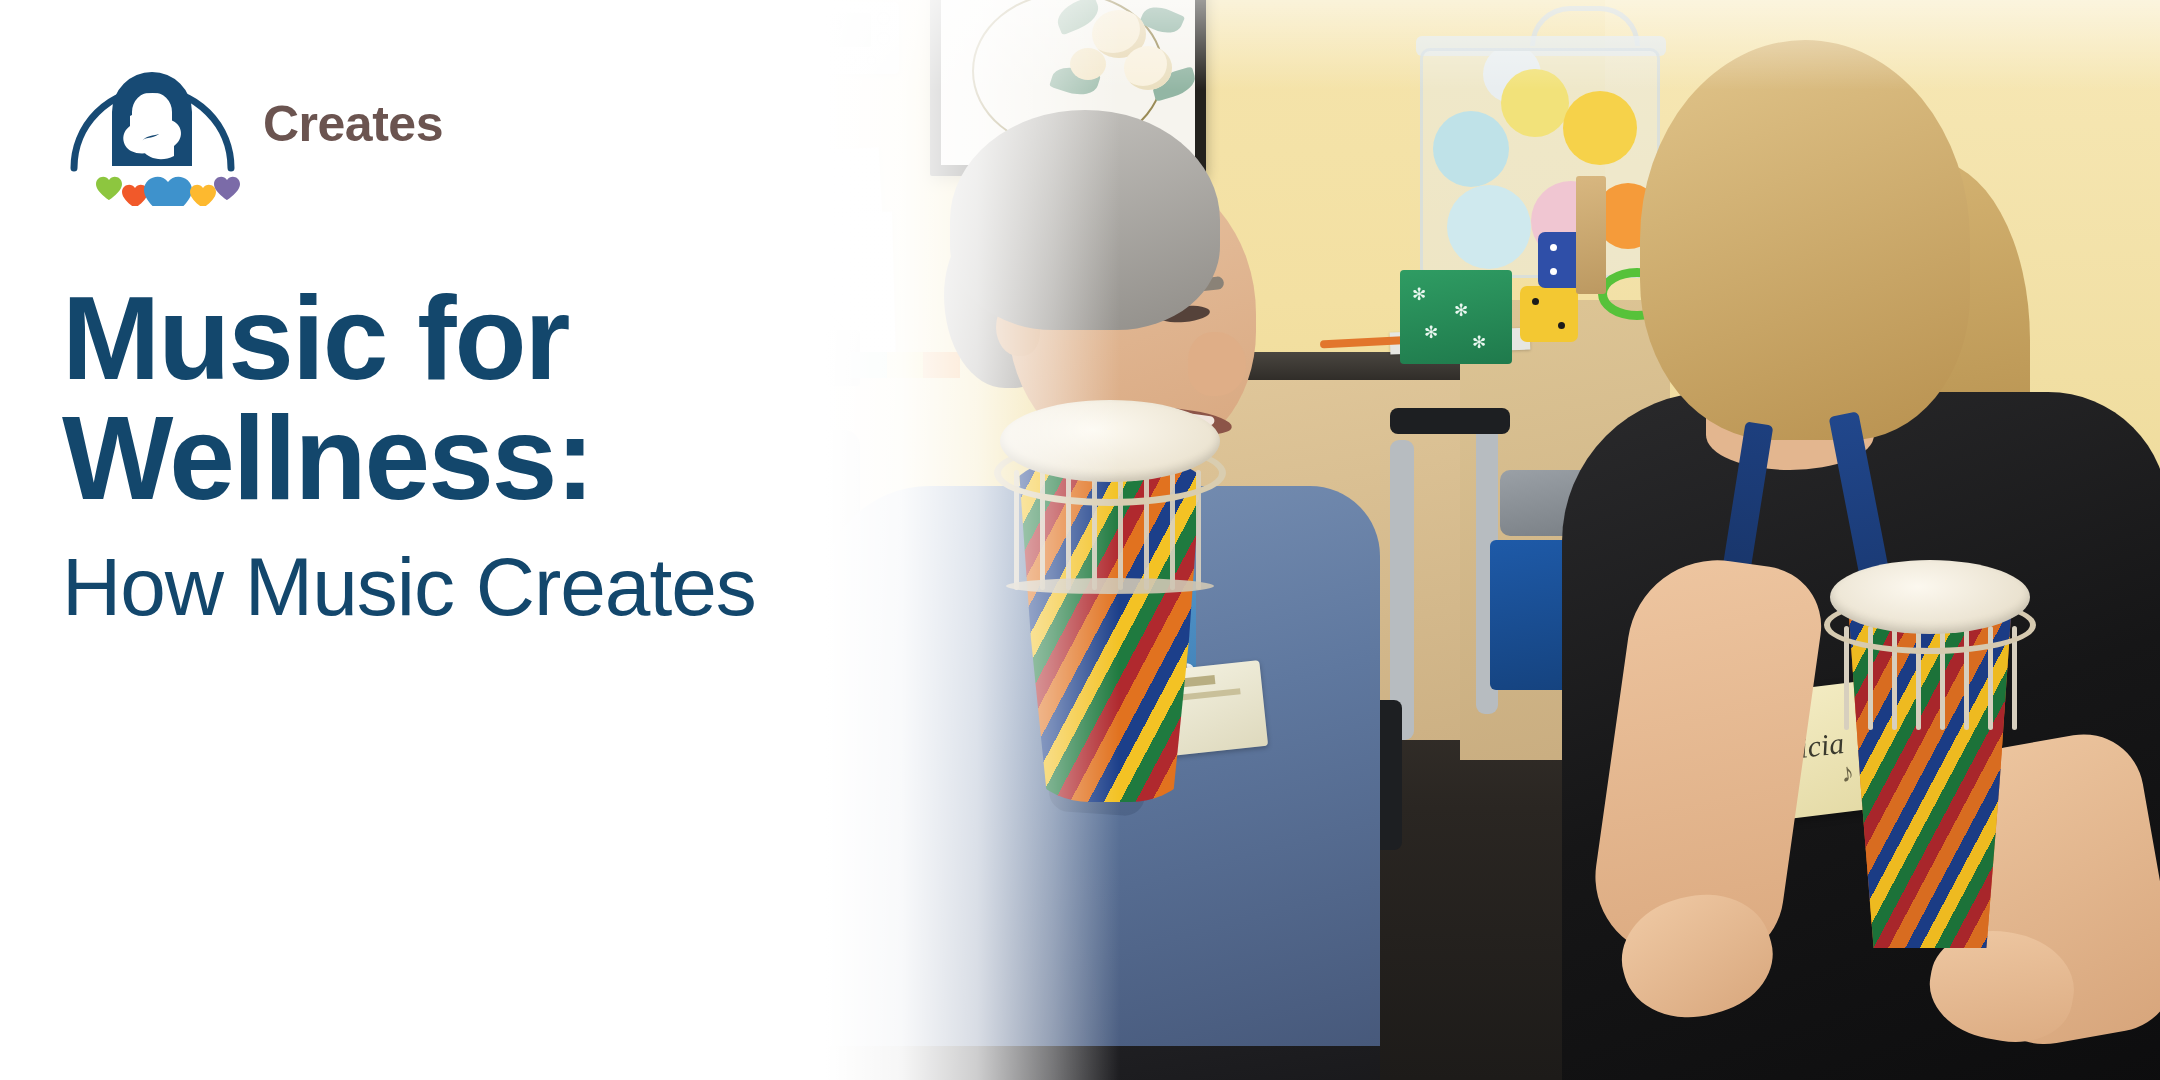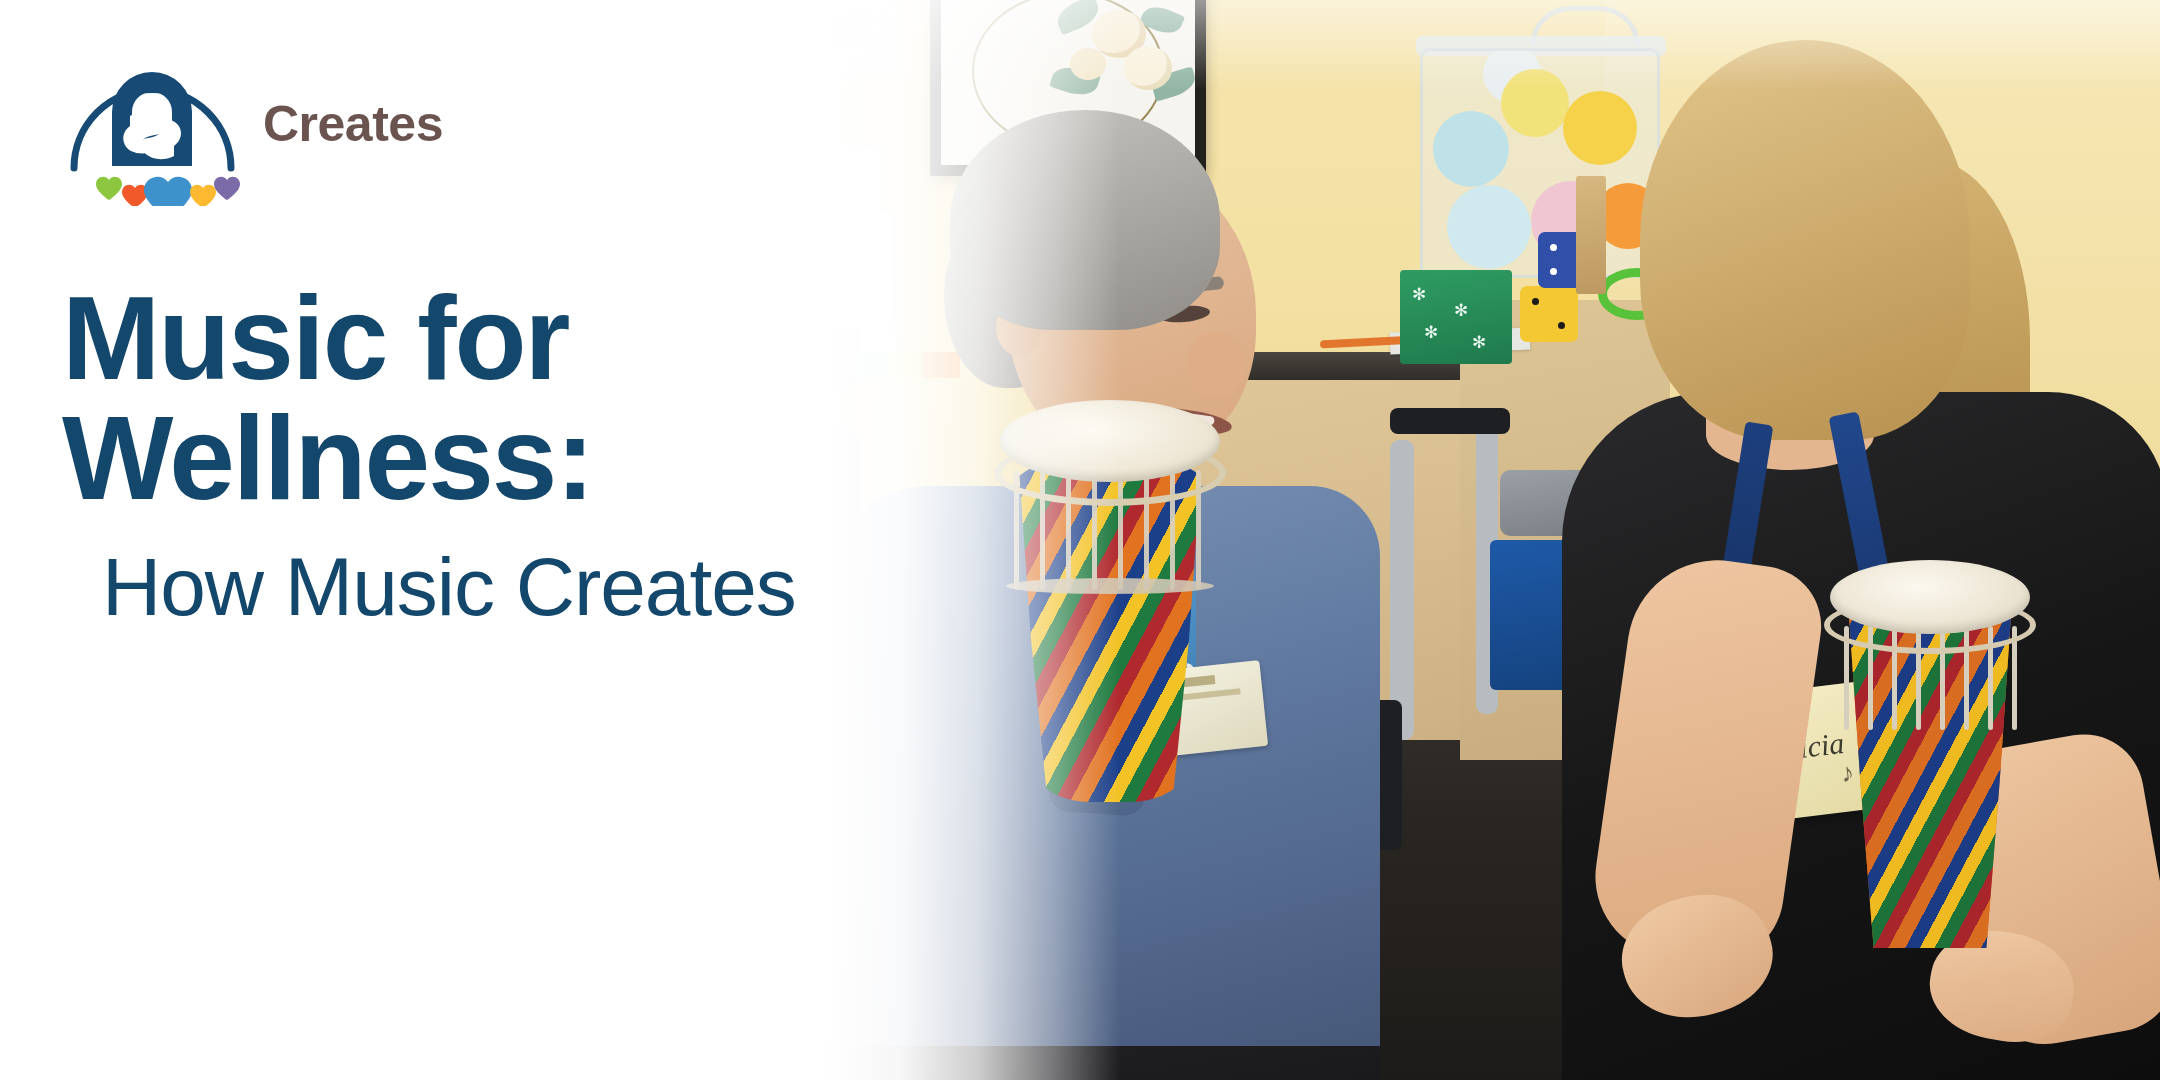--- a/index.html
+++ b/index.html
@@ -275,21 +275,21 @@
   .logo-text span { font-size:50px; font-weight:bold; letter-spacing:-0.5px; }
   .lt-acclaim, .lt-health { color:#6B5450; }
   .lt-academy { color:#1B6CA8; }
 
   .headline { position:absolute; left:62px; top:278px; width:1000px; }
   .h-main { font-size:118px; font-weight:bold; color:#13476C; line-height:1.02;
             letter-spacing:-2px; }
   .h-main div { white-space:nowrap; }
   .h-sub { margin-top:22px; font-size:82px; font-weight:300; color:#13476C;
            line-height:1.12; letter-spacing:-1px; }
-  .h-sub div { white-space:nowrap;margin-left:40px; }
+  .h-sub div { white-space:nowrap; }
 </style>
 </head>
 <body>
 
 <div class="banner">
 
   <div class="photo-wrap">
     <div class="photo">
 
       <div class="wall"></div>

